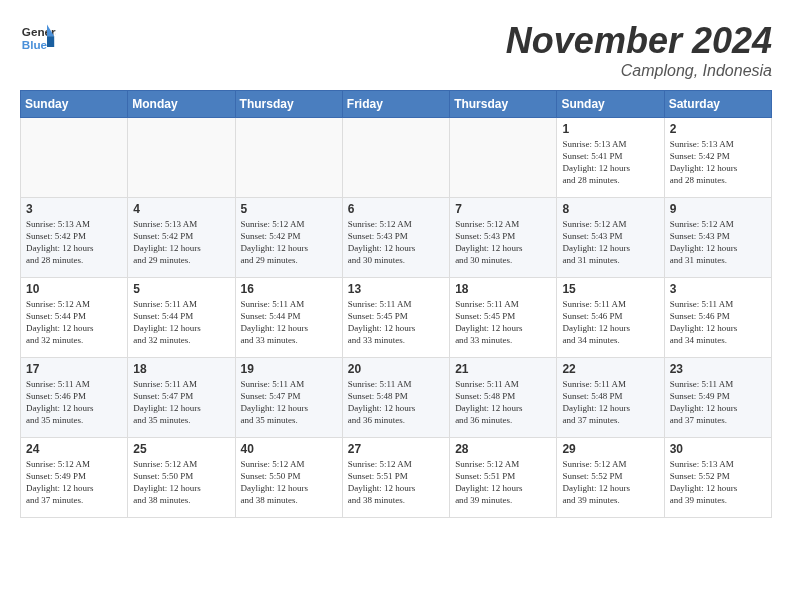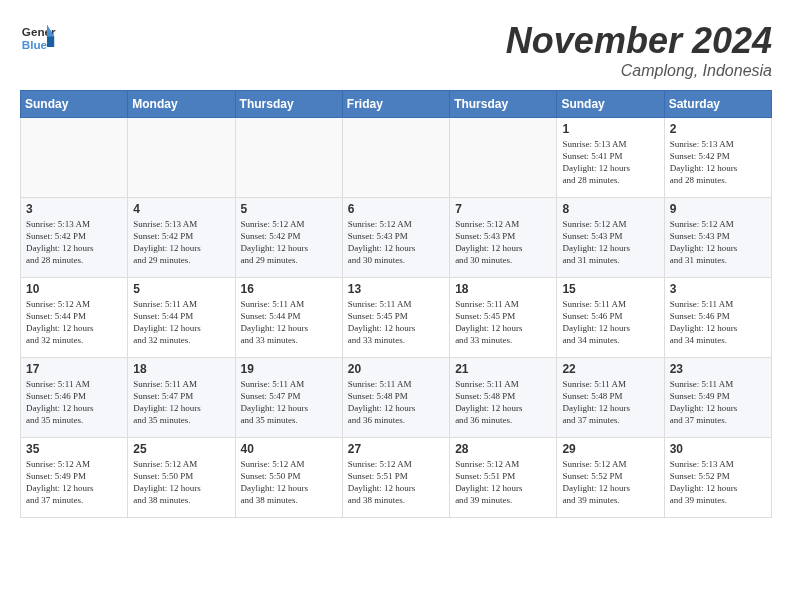--- a/index.html
+++ b/index.html
@@ -281,21 +281,21 @@
         <td>
           <span class="day-num">23</span>
           <div class="day-info" style="white-space: pre-line;">Sunrise: 5:11 AM
 Sunset: 5:49 PM
 Daylight: 12 hours
 and 37 minutes.</div>
         </td>
       </tr>
       <tr>
         <td>
-          <span class="day-num">35</span>
+          <span class="day-num">24</span>
           <div class="day-info" style="white-space: pre-line;">Sunrise: 5:12 AM
 Sunset: 5:49 PM
 Daylight: 12 hours
 and 37 minutes.</div>
         </td>
         <td>
           <span class="day-num">25</span>
           <div class="day-info" style="white-space: pre-line;">Sunrise: 5:12 AM
 Sunset: 5:50 PM
 Daylight: 12 hours

